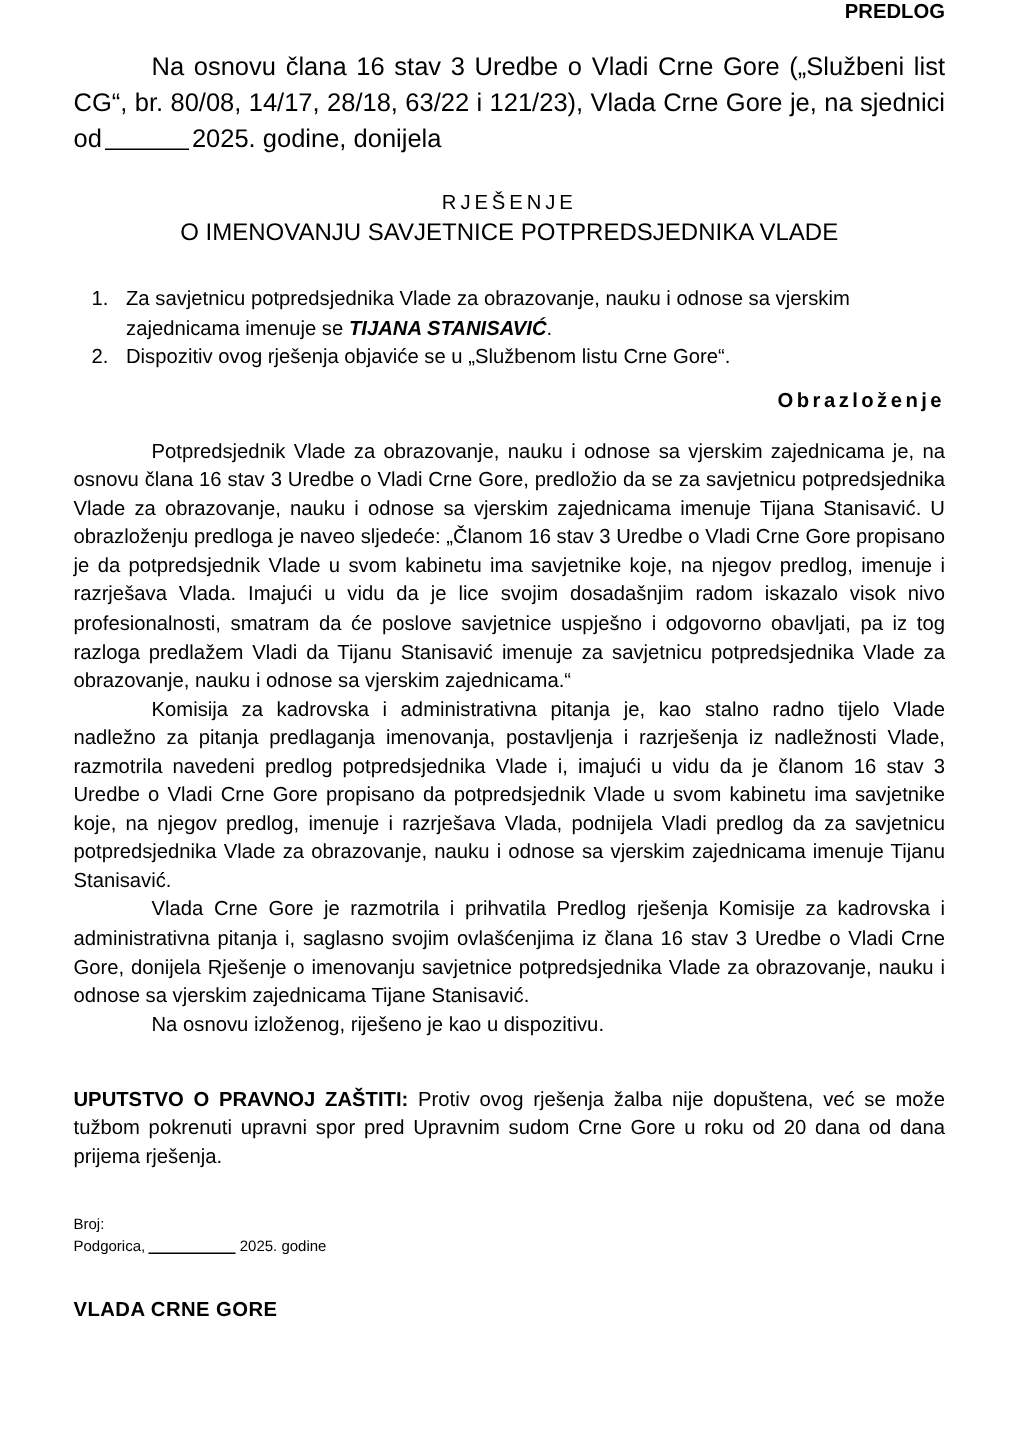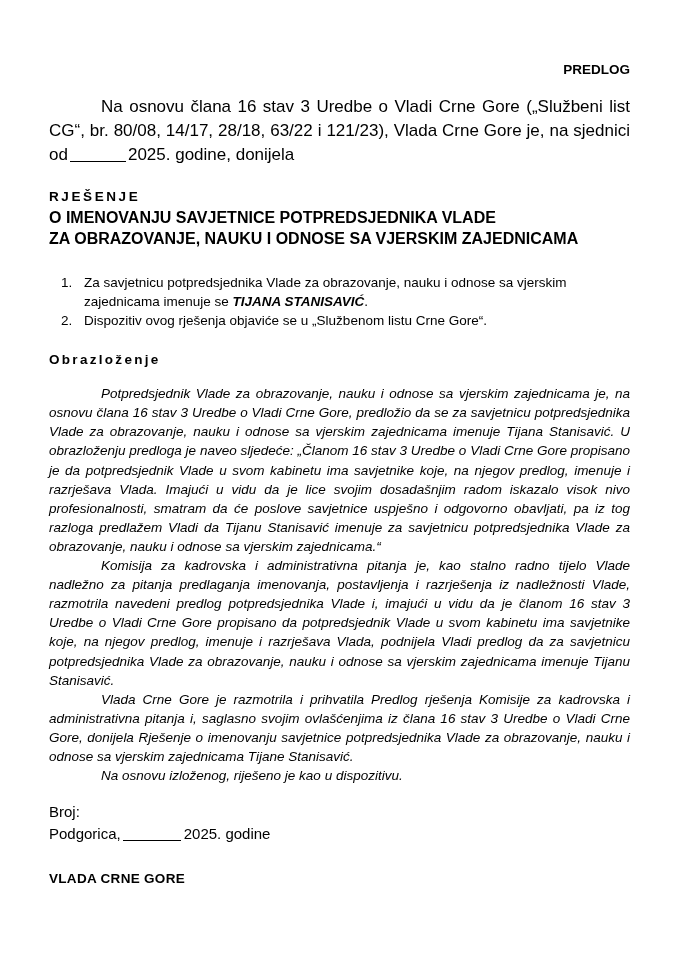--- a/index.html
+++ b/index.html
@@ -24,21 +24,20 @@
   }
   .content {
     position: absolute;
     left: 49px;
     top: 0;
     width: 581px;
   }
 
   
   .predlog {
-    margin-top: 62px;
     text-align: right;
     font-size: 13.5px;
     font-weight: bold;
     line-height: 1.25;
   }
 
   .intro {
     margin-top: 16px;
     font-size: 17px;
     line-height: 1.42;
@@ -49,22 +48,22 @@
     display: inline-block;
     width: 56px;
     border-bottom: 1.3px solid #000;
     vertical-align: -2px;
     margin: 0 2px;
   }
 
   
   .title-block {
     margin-top: 21px;
-    text-align: left;
-    font-weight: bold;
+    text-align: center;
+    font-weight: normal;
     font-size: 13.5px;
     line-height: 1.33;
   }
   .title-main {
     letter-spacing: 2.6px;
     font-size: 13.5px;
     margin-bottom: 1px;
   }
   .title-sub {
     font-size: 16px;
@@ -79,51 +78,50 @@
   }
   ol.dispositiv li {
     padding-left: 8px;
     margin-bottom: 0;
     text-align: left;
   }
   ol.dispositiv li b { font-weight: bold; font-style: italic; }
 
   
   .obrazlozenje-heading {
-    margin-top: 22px;
-    text-align: left;
+    margin-top: 12px;
+    text-align: right;
     font-weight: bold;
     font-size: 13.5px;
     letter-spacing: 2.3px;
   }
 
   
   .body-par {
     font-size: 13.5px;
     line-height: 1.415;
     text-align: justify;
     text-indent: 52px;
     margin: 0;
-    font-style: italic;
   }
   .body-par.first { margin-top: 17px; }
 
   
   .legal {
     margin-top: 31px;
     font-size: 13.5px;
     line-height: 1.42;
     text-align: justify;
   }
   .legal b { font-weight: bold; }
 
   
   .footer-meta {
-    margin-top: 16px;
-    font-size: 15px;
+    margin-top: 30px;
+    font-size: 10px;
     line-height: 1.45;
   }
   .footer-meta .blank {
     display: inline-block;
     width: 58px;
     border-bottom: 1.3px solid #000;
     vertical-align: -2px;
     margin: 0 3px 0 2px;
   }
   .gov-line {
@@ -140,35 +138,35 @@
 <div class="page">
   <div class="content">
 
     <div class="predlog">PREDLOG</div>
 
     <p class="intro"><span>Na osnovu člana 16 stav 3 Uredbe o Vladi Crne Gore („Službeni list CG“, br. 80/08, 14/17, 28/18, 63/22 i 121/23), Vlada Crne Gore je, na sjednici od</span><span class="blank"></span><span>2025. godine, donijela</span></p>
 
     <div class="title-block">
       <div class="title-main">RJEŠENJE</div>
       <div class="title-sub">O IMENOVANJU SAVJETNICE POTPREDSJEDNIKA VLADE</div>
-      <div class="title-sub">ZA OBRAZOVANJE, NAUKU I ODNOSE SA VJERSKIM ZAJEDNICAMA</div>
     </div>
 
     <ol class="dispositiv">
       <li><span>Za savjetnicu potpredsjednika Vlade za obrazovanje, nauku i odnose sa vjerskim zajednicama imenuje se </span><b>TIJANA STANISAVIĆ</b><span>.</span></li>
       <li><span>Dispozitiv ovog rješenja objaviće se u „Službenom listu Crne Gore“.</span></li>
     </ol>
 
     <div class="obrazlozenje-heading">Obrazloženje</div>
 
     <p class="body-par first">Potpredsjednik Vlade za obrazovanje, nauku i odnose sa vjerskim zajednicama je, na osnovu člana 16 stav 3 Uredbe o Vladi Crne Gore, predložio da se za savjetnicu potpredsjednika Vlade za obrazovanje, nauku i odnose sa vjerskim zajednicama imenuje Tijana Stanisavić. U obrazloženju predloga je naveo sljedeće: „Članom 16 stav 3 Uredbe o Vladi Crne Gore propisano je da potpredsjednik Vlade u svom kabinetu ima savjetnike koje, na njegov predlog, imenuje i razrješava Vlada. Imajući u vidu da je lice svojim dosadašnjim radom iskazalo visok nivo profesionalnosti, smatram da će poslove savjetnice uspješno i odgovorno obavljati, pa iz tog razloga predlažem Vladi da Tijanu Stanisavić imenuje za savjetnicu potpredsjednika Vlade za obrazovanje, nauku i odnose sa vjerskim zajednicama.“</p>
     <p class="body-par">Komisija za kadrovska i administrativna pitanja je, kao stalno radno tijelo Vlade nadležno za pitanja predlaganja imenovanja, postavljenja i razrješenja iz nadležnosti Vlade, razmotrila navedeni predlog potpredsjednika Vlade i, imajući u vidu da je članom 16 stav 3 Uredbe o Vladi Crne Gore propisano da potpredsjednik Vlade u svom kabinetu ima savjetnike koje, na njegov predlog, imenuje i razrješava Vlada, podnijela Vladi predlog da za savjetnicu potpredsjednika Vlade za obrazovanje, nauku i odnose sa vjerskim zajednicama imenuje Tijanu Stanisavić.</p>
     <p class="body-par">Vlada Crne Gore je razmotrila i prihvatila Predlog rješenja Komisije za kadrovska i administrativna pitanja i, saglasno svojim ovlašćenjima iz člana 16 stav 3 Uredbe o Vladi Crne Gore, donijela Rješenje o imenovanju savjetnice potpredsjednika Vlade za obrazovanje, nauku i odnose sa vjerskim zajednicama Tijane Stanisavić.</p>
     <p class="body-par">Na osnovu izloženog, riješeno je kao u dispozitivu.</p>
 
+    <p class="legal"><b>UPUTSTVO O PRAVNOJ ZAŠTITI:</b><span> Protiv ovog rješenja žalba nije dopuštena, već se može tužbom pokrenuti upravni spor pred Upravnim sudom Crne Gore u roku od 20 dana od dana prijema rješenja.</span></p>
 
     <div class="footer-meta">
       <div>Broj:</div>
       <div><span>Podgorica,</span><span class="blank"></span><span>2025. godine</span></div>
     </div>
 
     <div class="gov-line">VLADA CRNE GORE</div>
 
   </div>
 </div>

